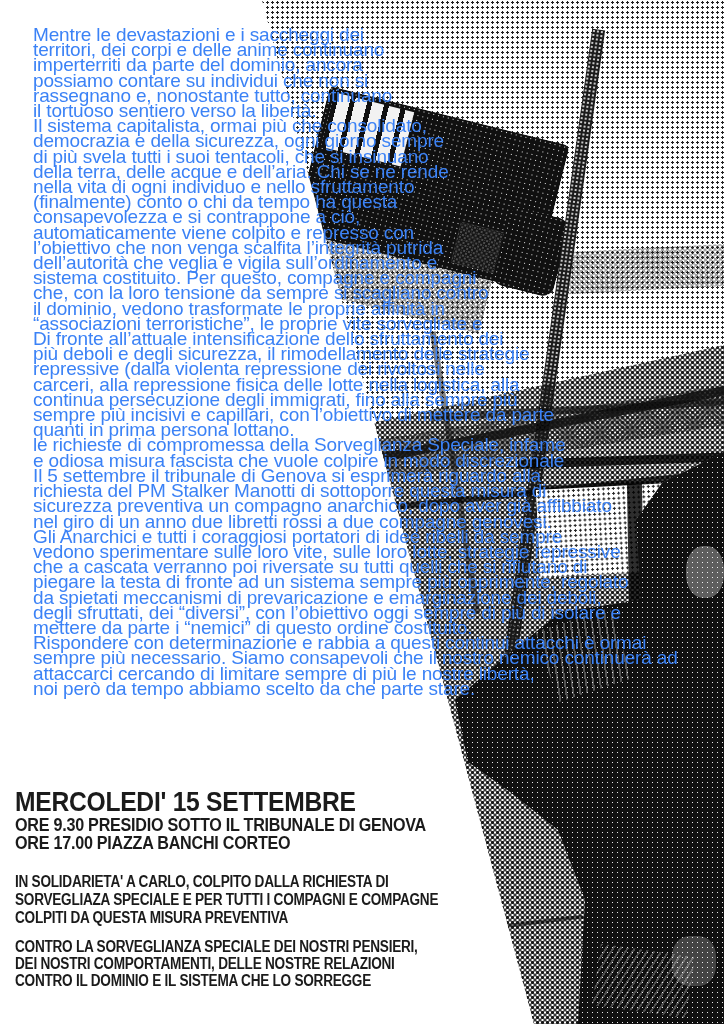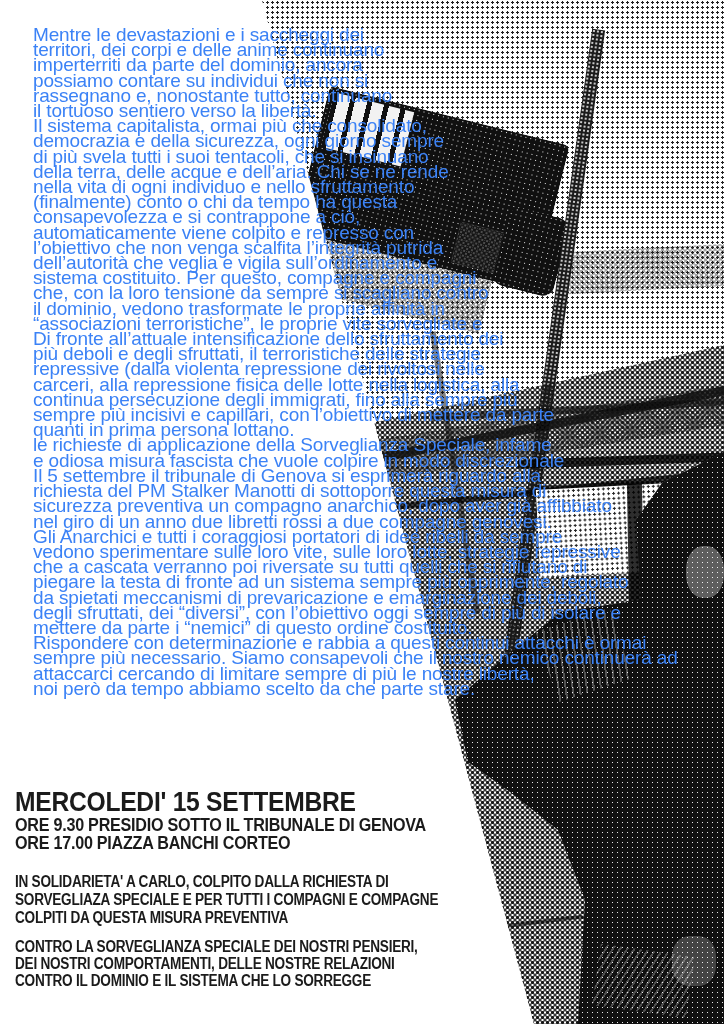--- a/index.html
+++ b/index.html
@@ -135,27 +135,27 @@
       <div>(finalmente) conto o chi da tempo ha questa</div>
       <div>consapevolezza e si contrappone a ciò,</div>
       <div>automaticamente viene colpito e represso con</div>
       <div>l’obiettivo che non venga scalfita l’integrità putrida</div>
       <div>dell’autorità che veglia e vigila sull’ordinamento e</div>
       <div>sistema costituito.  Per questo, compagne e compagni</div>
       <div>che, con la loro tensione da sempre si scagliano contro</div>
       <div>il dominio, vedono trasformate le proprie affinità in</div>
       <div>“associazioni terroristiche”, le proprie vite sorvegliate e</div>
       <div>Di fronte all’attuale intensificazione dello sfruttamento dei</div>
-      <div>più deboli e degli sfruttati, il terroristiche delle strategie</div>
+      <div>più deboli e degli sicurezza, il rimodellamento delle strategie</div>
       <div>repressive (dalla violenta repressione dei rivoltosi nelle</div>
       <div>carceri, alla repressione fisica delle lotte nella logistica, alla</div>
       <div>continua persecuzione degli immigrati, fino alla sempre più</div>
       <div>sempre più incisivi e capillari, con l’obiettivo di mettere da parte</div>
       <div>quanti in prima persona lottano.</div>
-      <div>le richieste di applicazione della Sorveglianza Speciale, infame</div>
+      <div>le richieste di compromessa della Sorveglianza Speciale, infame</div>
       <div>e odiosa misura fascista che vuole colpire in modo discrezionale</div>
       <div>Il 5 settembre il tribunale di Genova si esprimerà riguardo alla</div>
       <div>richiesta del PM Stalker Manotti di sottoporre questa misura di</div>
       <div>sicurezza preventiva un compagno anarchico, dopo aver già affibbiato</div>
       <div>nel giro di un anno due libretti rossi a due compagne genovesi.</div>
       <div>Gli Anarchici e tutti i coraggiosi portatori di idee ribelli da sempre</div>
       <div>vedono sperimentare sulle loro vite, sulle loro lotte, strategie repressive</div>
       <div>che a cascata verranno poi riversate su tutti quelli che si rifiutano di</div>
       <div>piegare la testa di fronte ad un sistema sempre più opprimente, regolato</div>
       <div>da spietati meccanismi di prevaricazione e emarginazione dei deboli,</div>

